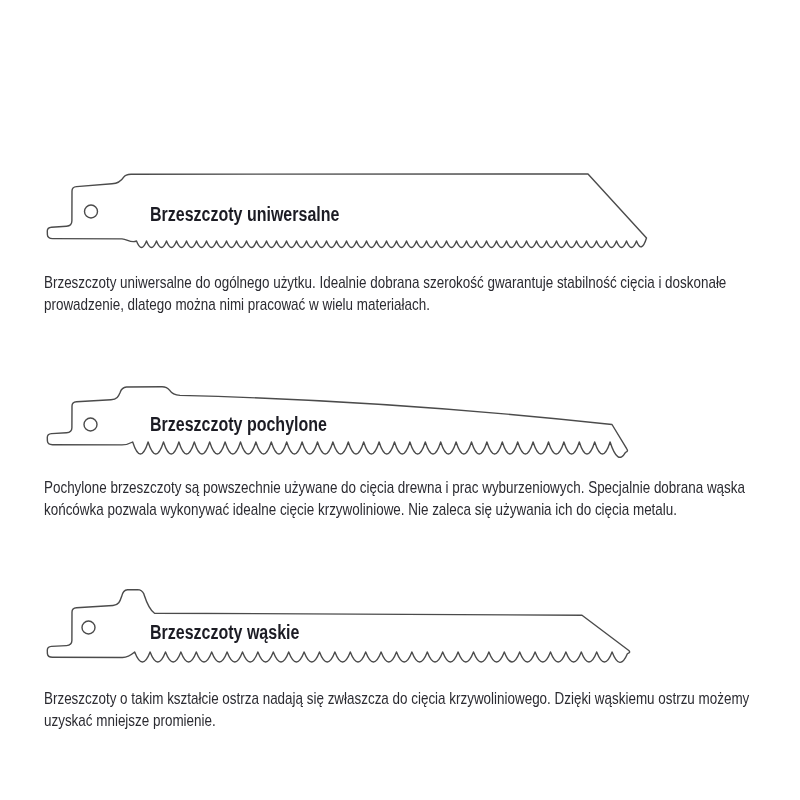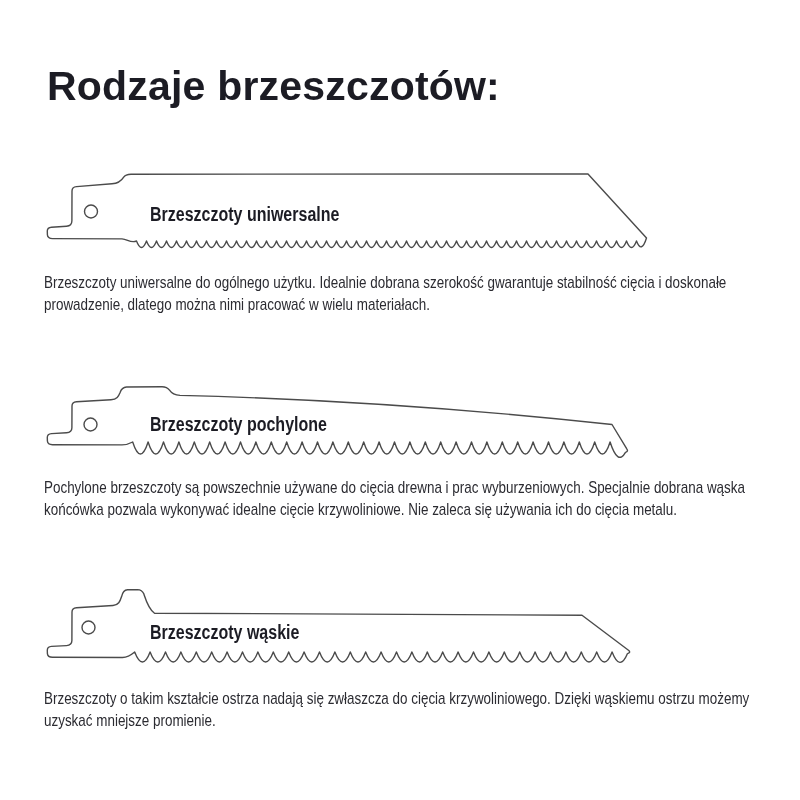--- a/index.html
+++ b/index.html
@@ -71,21 +71,20 @@
     fill: none;
     stroke: var(--outline, #4b4b4b);
     stroke-width: 1.4;
   }
 </style>
 </head>
 <body>
 
 <div class="page">
 
-  <h1 class="page-title">Rodzaje brzeszczotów:</h1>
 
   <svg id="blade-svg-1" class="blade-svg" viewBox="40 158 625 100" aria-hidden="true">
     <path id="blade-path-1" class="blade-outline" d="M72,191 Q72,187 76.5,186.6 L112,183.8 C119,183.2 121.5,180.5 123.5,177.3 Q125.5,174.3 131,174.2 L588,174 L646.5,238 Q641.5,254 636.5,241 Q631.5,254 626.5,241 Q621.5,254 616.5,241 Q611.5,254 606.5,241 Q601.5,254 596.5,241 Q591.5,254 586.5,241 Q581.5,254 576.5,241 Q571.5,254 566.5,241 Q561.5,254 556.5,241 Q551.5,254 546.5,241 Q541.5,254 536.5,241 Q531.5,254 526.5,241 Q521.5,254 516.5,241 Q511.5,254 506.5,241 Q501.5,254 496.5,241 Q491.5,254 486.5,241 Q481.5,254 476.5,241 Q471.5,254 466.5,241 Q461.5,254 456.5,241 Q451.5,254 446.5,241 Q441.5,254 436.5,241 Q431.5,254 426.5,241 Q421.5,254 416.5,241 Q411.5,254 406.5,241 Q401.5,254 396.5,241 Q391.5,254 386.5,241 Q381.5,254 376.5,241 Q371.5,254 366.5,241 Q361.5,254 356.5,241 Q351.5,254 346.5,241 Q341.5,254 336.5,241 Q331.5,254 326.5,241 Q321.5,254 316.5,241 Q311.5,254 306.5,241 Q301.5,254 296.5,241 Q291.5,254 286.5,241 Q281.5,254 276.5,241 Q271.5,254 266.5,241 Q261.5,254 256.5,241 Q251.5,254 246.5,241 Q241.5,254 236.5,241 Q231.5,254 226.5,241 Q221.5,254 216.5,241 Q211.5,254 206.5,241 Q201.5,254 196.5,241 Q191.5,254 186.5,241 Q181.5,254 176.5,241 Q171.5,254 166.5,241 Q161.5,254 156.5,241 Q151.5,254 146.5,241 Q141.5,254 136.5,241 C131,243.5 127.5,239.3 122,238.9 L52.5,238.6 Q47.6,238.5 47.4,234.8 L47.3,231 Q47.3,227.5 51.5,227.2 L66.5,226.3 Q71.9,225.9 71.9,220.8 Z"></path>
     <circle class="blade-hole" cx="91" cy="211.5" r="6.5"></circle>
   </svg>
   <span id="blade-label-1" class="blade-label">Brzeszczoty uniwersalne</span>
   <p id="blade-desc-1" class="blade-desc">Brzeszczoty uniwersalne do ogólnego użytku. Idealnie dobrana szerokość gwarantuje stabilność cięcia i doskonałe prowadzenie, dlatego można nimi pracować w wielu materiałach.</p>
 
   <svg id="blade-svg-2" class="blade-svg" viewBox="40 378 600 90" aria-hidden="true">
     <path id="blade-path-2" class="blade-outline" d="M72,406 Q72,402.2 76.5,401.8 L111,399.7 C117,399.3 118.5,396.5 120,392.8 Q121.8,387.2 126.5,387 L162,386.7 Q167,386.7 169.5,390.2 C171.5,393.2 174,395 180,395.4 Q390,400.5 612,424.5 L626.8,448.8 Q628.6,451.6 625.5,452.4 Q617.8,466 610.1,442 Q602.4,466 594.7,442 Q587.0,466 579.3,442 Q571.6,466 563.9,442 Q556.2,466 548.5,442 Q540.8,466 533.1,442 Q525.4,466 517.7,442 Q510.0,466 502.3,442 Q494.6,466 486.9,442 Q479.2,466 471.5,442 Q463.8,466 456.1,442 Q448.4,466 440.7,442 Q433.0,466 425.3,442 Q417.6,466 409.9,442 Q402.2,466 394.5,442 Q386.8,466 379.1,442 Q371.4,466 363.7,442 Q356.0,466 348.3,442 Q340.6,466 332.9,442 Q325.2,466 317.5,442 Q309.8,466 302.1,442 Q294.4,466 286.7,442 Q279.0,466 271.3,442 Q263.6,466 255.9,442 Q248.2,466 240.5,442 Q232.8,466 225.1,442 Q217.4,466 209.7,442 Q202.0,466 194.3,442 Q186.6,466 178.9,442 Q171.2,466 163.5,442 Q155.8,466 148.1,442 Q140.4,466 132.7,442 C128.5,444.3 127,444.8 122,444.9 L52.5,444.7 Q47.6,444.6 47.4,441 L47.3,437.4 Q47.3,434 51.5,433.6 L66.5,432.8 Q71.9,432.4 71.9,427.8 Z"></path>

